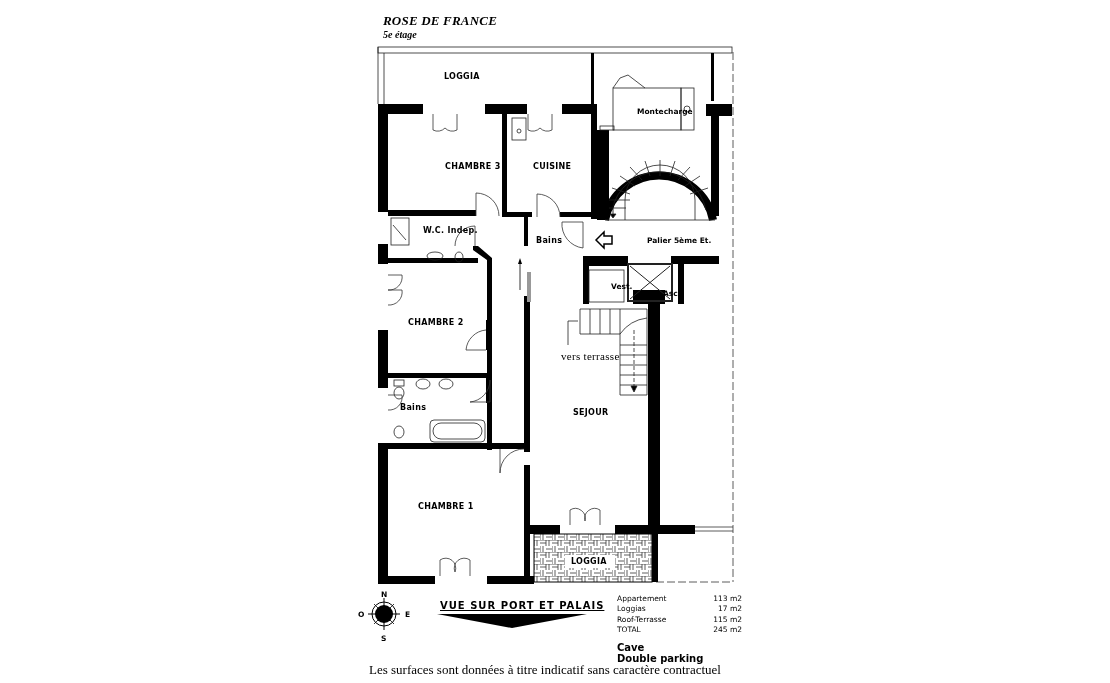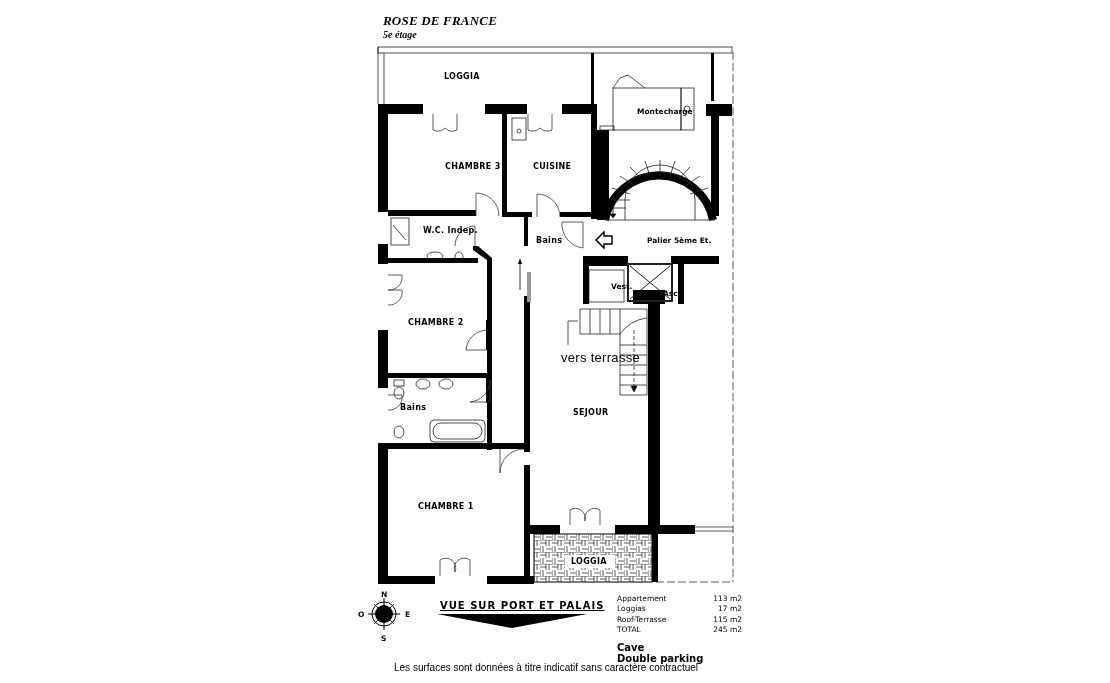--- a/index.html
+++ b/index.html
@@ -2,24 +2,24 @@
 <html><head>
 <meta charset="utf-8">
 <style>
   html, body { margin:0; padding:0; background:#ffffff; }
   body { width:1110px; height:683px; position:relative; overflow:hidden; font-family:"Liberation Sans", sans-serif; color:#000; }
   .abs { position:absolute; }
   .title { left:383px; top:13px; font-family:"Liberation Serif", serif; font-style:italic; font-weight:bold; font-size:13px; letter-spacing:0.2px; }
   .subtitle { left:383px; top:29px; font-family:"Liberation Serif", serif; font-style:italic; font-weight:bold; font-size:10px; }
   .lbl { position:absolute; font-family:"DejaVu Sans", sans-serif; font-weight:bold; font-size:8px; white-space:nowrap; letter-spacing:0.3px; }
   .lbl.small { font-size:7.5px; letter-spacing:0;padding-left:17px; }
-  .lbl.tiny { font-family:Liberation Sans, sans-serif; font-weight:normal; font-size:13px; }
+  .lbl.tiny { font-family:Liberation Serif, serif; font-weight:normal; font-size:11px; }
   svg.plan { position:absolute; left:0; top:0; }
   .view { left:440px; top:600px; font-family:"DejaVu Sans", sans-serif; font-weight:bold; font-size:10px; letter-spacing:1px; text-decoration:underline; }
-  .note { left:394px; top:662px; font-family:Liberation Sans, sans-serif; font-size:10px; }
+  .note { left:369px; top:662px; font-family:Liberation Serif, serif; font-size:13px; }
   .areas { left:617px; top:594px; font-family:"DejaVu Sans", sans-serif; font-weight:normal; font-size:7.5px; line-height:10.3px; }
   .areas .row { display:flex; width:125px; justify-content:space-between; }
   .extras { left:617px; top:642px; font-family:"DejaVu Sans", sans-serif; font-weight:bold; font-size:10px; line-height:11px; }
   .compass-letter { position:absolute; font-family:"DejaVu Sans", sans-serif; font-weight:bold; font-size:7.5px; }
 </style>
 </head>
 <body>
 
 <div class="abs title">ROSE DE FRANCE</div>
 <div class="abs subtitle">5e étage</div>

